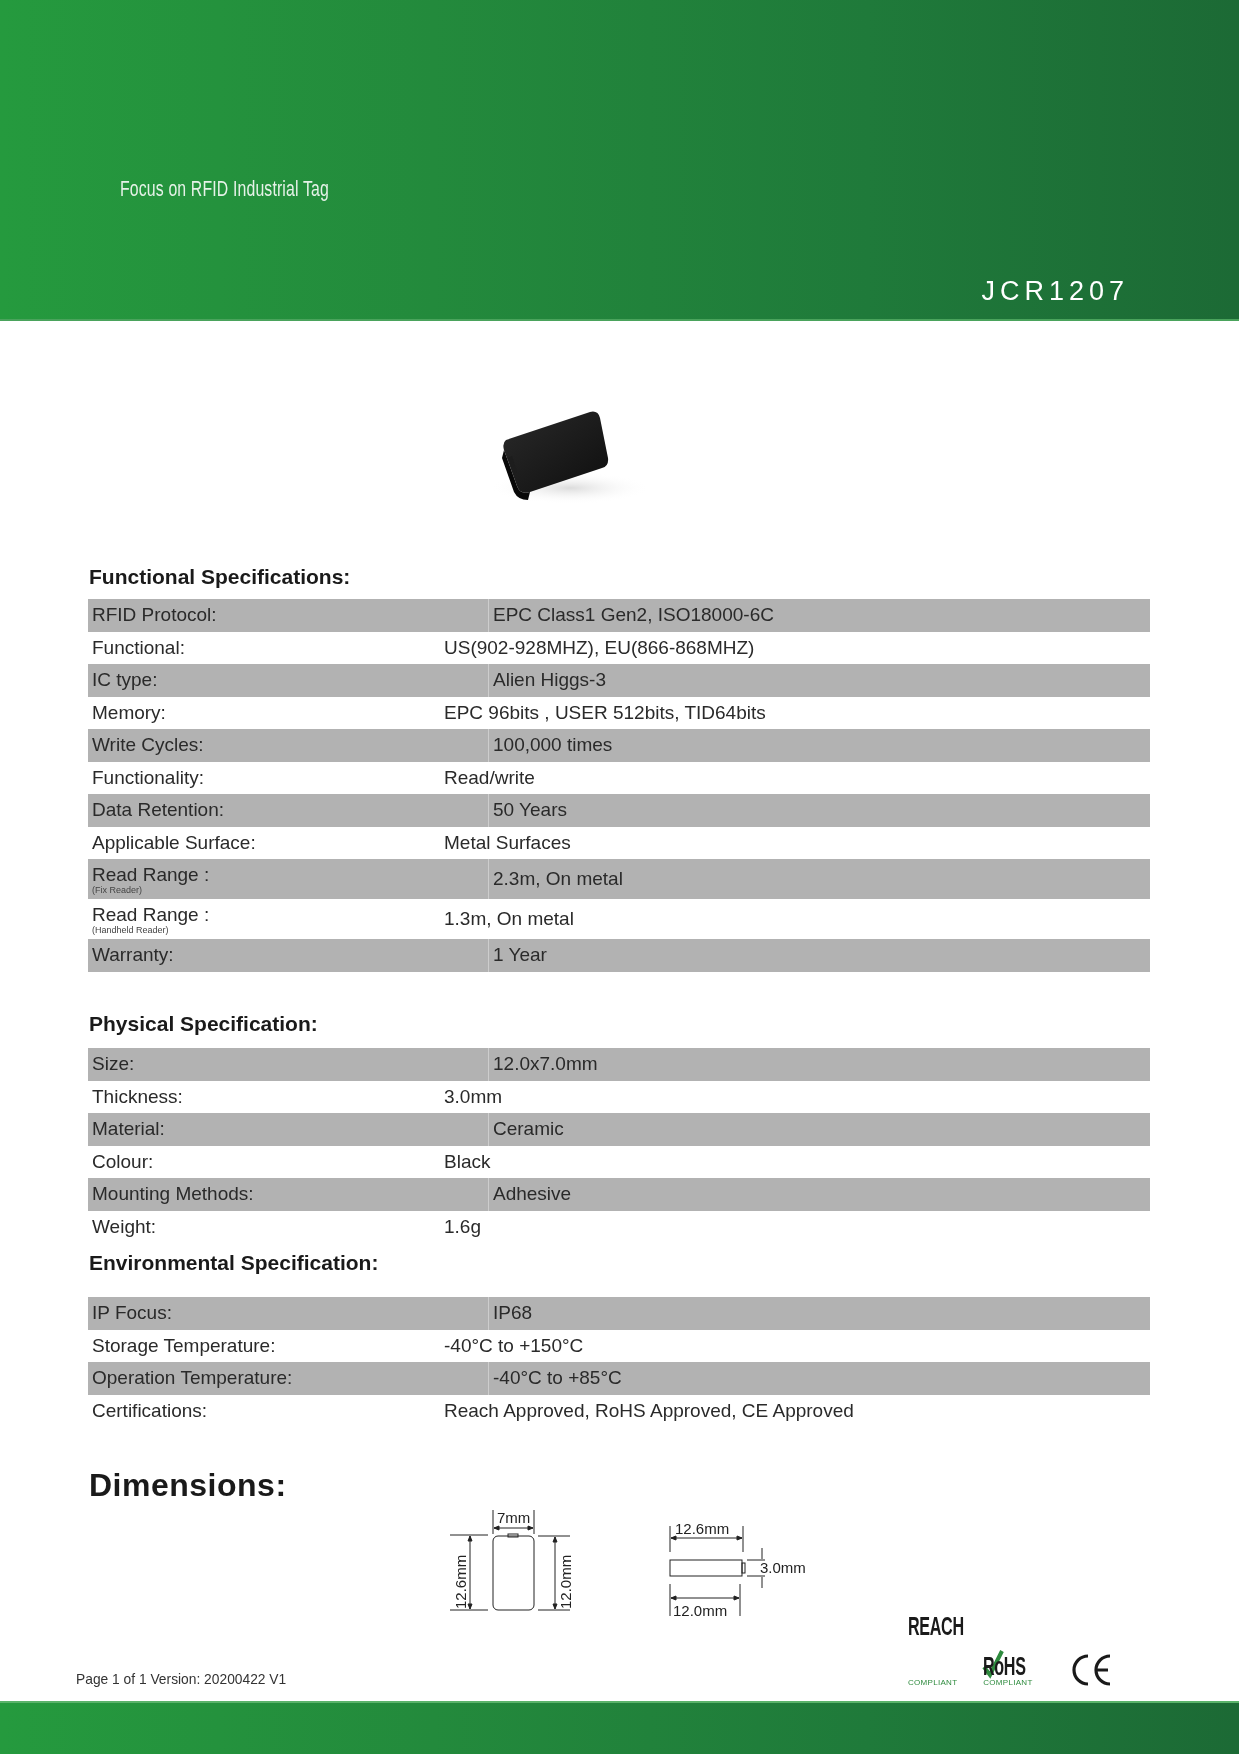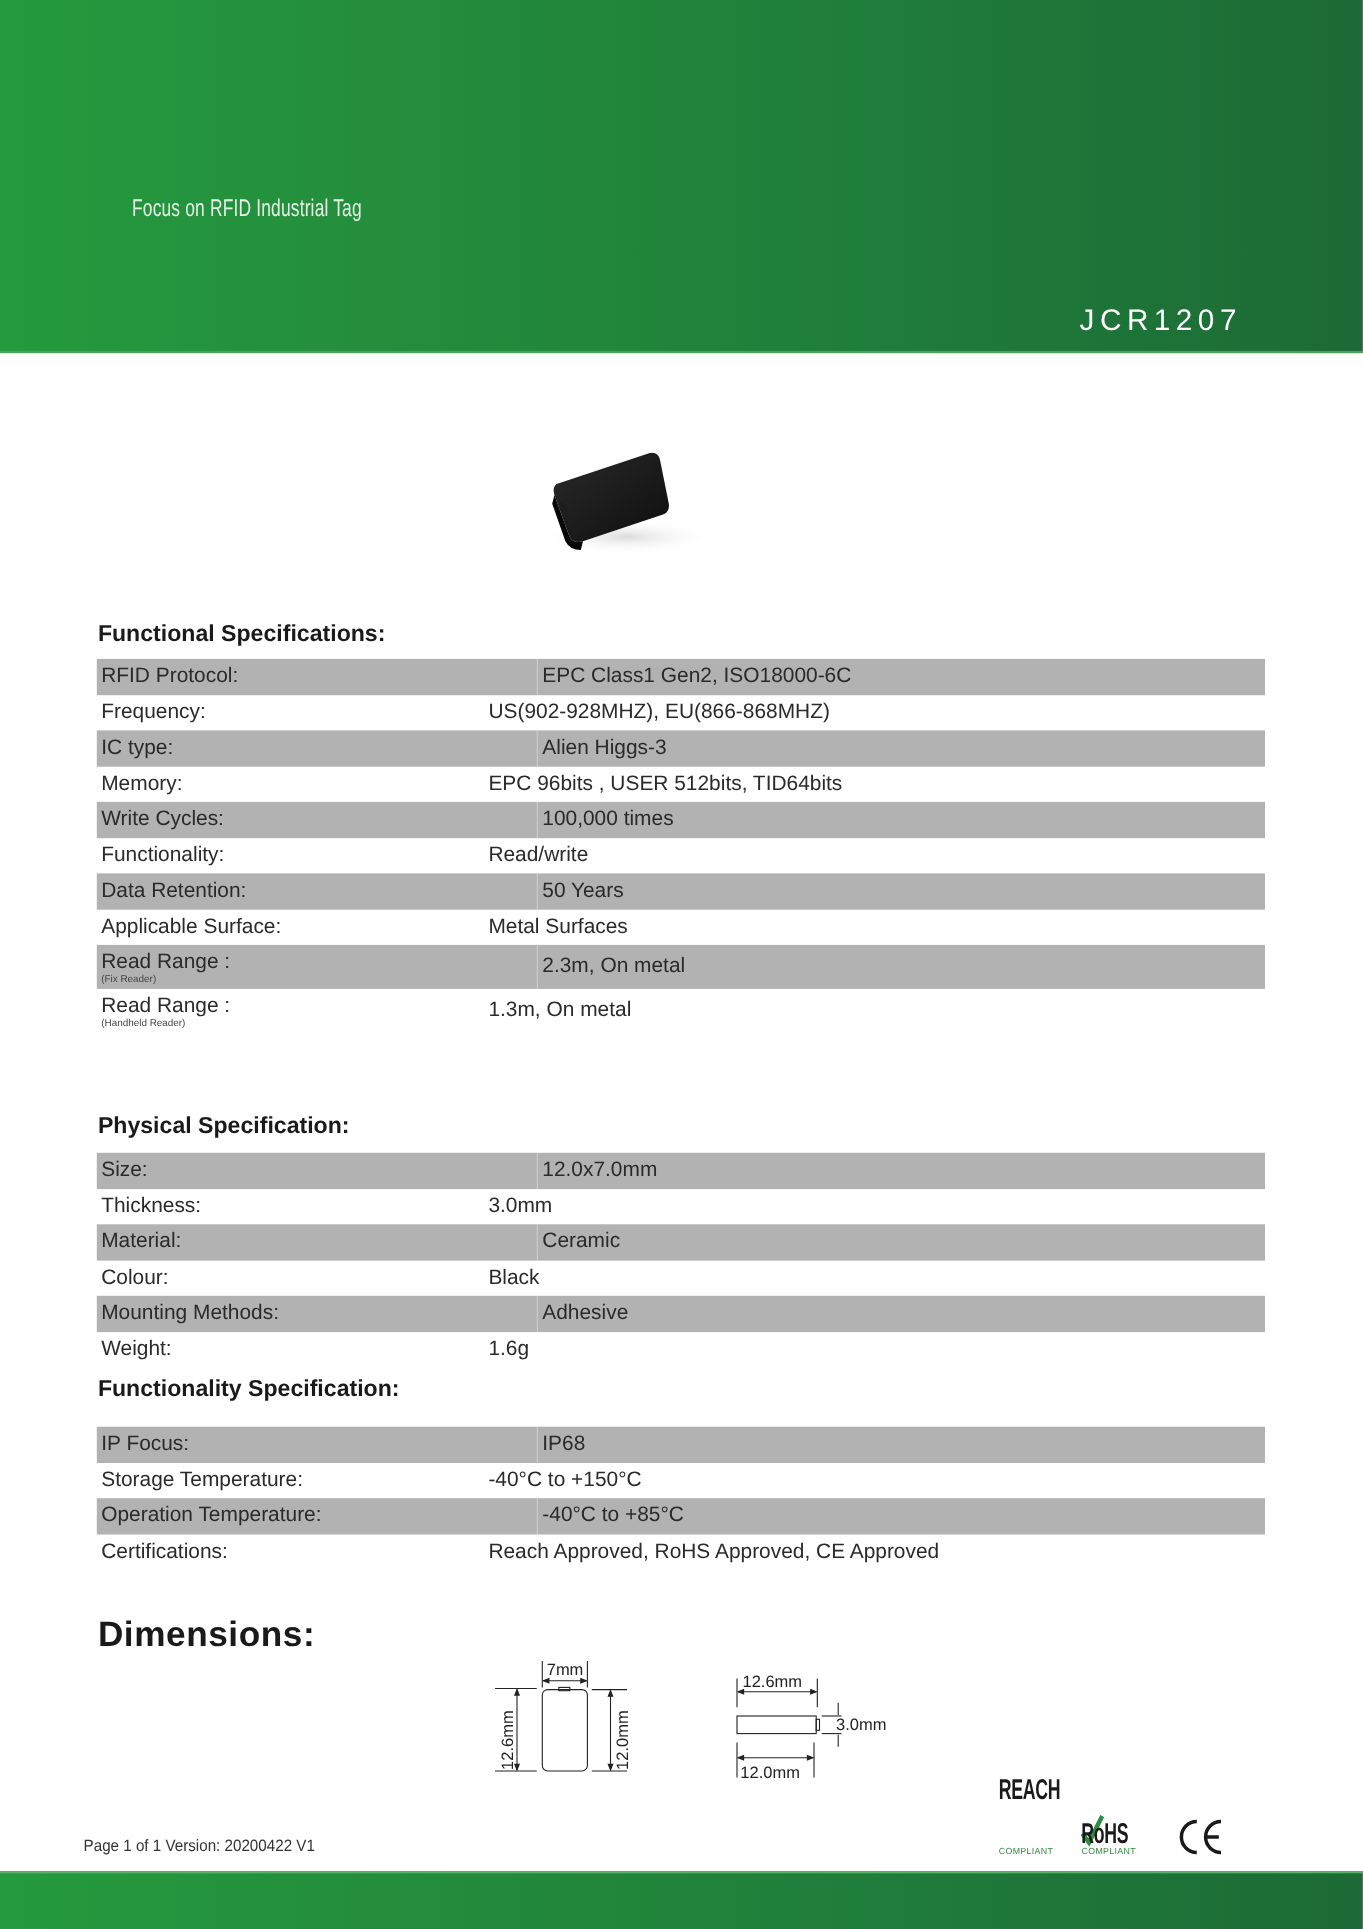--- a/index.html
+++ b/index.html
@@ -90,21 +90,21 @@
   </svg>
 </div>
 
 <div class="section-title" style="top:565px;">Functional Specifications:</div>
 <div class="spec-table" style="top:599px;">
   <div class="row shaded">
     <div class="label">RFID Protocol:</div>
     <div class="value">EPC Class1 Gen2, ISO18000-6C</div>
   </div>
   <div class="row">
-    <div class="label">Frequency:</div>
+    <div class="label">Functional:</div>
     <div class="value">US(902-928MHZ), EU(866-868MHZ)</div>
   </div>
   <div class="row shaded">
     <div class="label">IC type:</div>
     <div class="value">Alien Higgs-3</div>
   </div>
   <div class="row">
     <div class="label">Memory:</div>
     <div class="value">EPC 96bits , USER 512bits, TID64bits</div>
   </div>
@@ -131,20 +131,24 @@
     </div>
     <div class="value">2.3m,  On metal</div>
   </div>
   <div class="row tall">
     <div class="label label-wrap">
       <span>Read Range :</span>
       <span class="label-sub">(Handheld Reader)</span>
     </div>
     <div class="value">1.3m,  On metal</div>
   </div>
+  <div class="row shaded">
+    <div class="label">Warranty:</div>
+    <div class="value">1 Year</div>
+  </div>
 </div>
 
 <div class="section-title" style="top:1012px;">Physical Specification:</div>
 <div class="spec-table" style="top:1048px;">
   <div class="row shaded">
     <div class="label">Size:</div>
     <div class="value">12.0x7.0mm</div>
   </div>
   <div class="row">
     <div class="label">Thickness:</div>
@@ -161,21 +165,21 @@
   <div class="row shaded">
     <div class="label">Mounting Methods:</div>
     <div class="value">Adhesive</div>
   </div>
   <div class="row">
     <div class="label">Weight:</div>
     <div class="value">1.6g</div>
   </div>
 </div>
 
-<div class="section-title" style="top:1251px;">Functionality Specification:</div>
+<div class="section-title" style="top:1251px;">Environmental Specification:</div>
 <div class="spec-table" style="top:1297px;">
   <div class="row shaded">
     <div class="label">IP Focus:</div>
     <div class="value">IP68</div>
   </div>
   <div class="row">
     <div class="label">Storage Temperature:</div>
     <div class="value">-40°C to +150°C</div>
   </div>
   <div class="row shaded">

